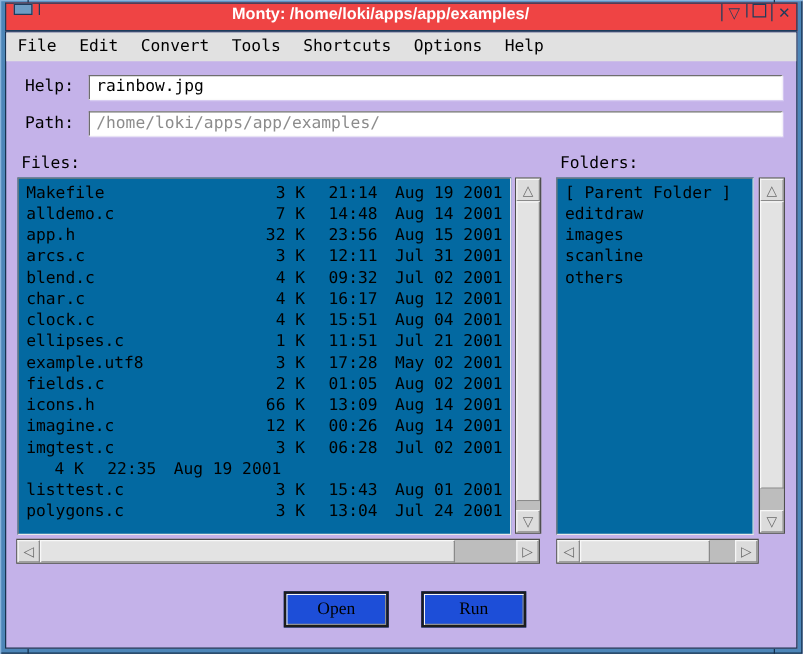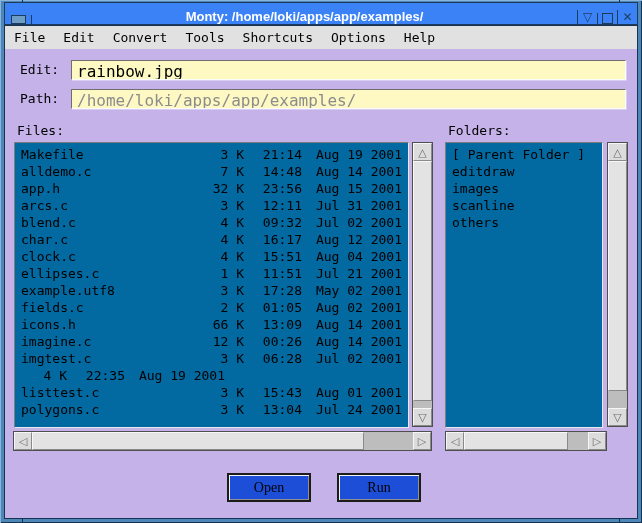--- a/index.html
+++ b/index.html
@@ -4,37 +4,37 @@
 <style>
   html,body{margin:0;padding:0;}
   body{width:642px;height:523px;position:relative;font-family:"DejaVu Sans Mono",monospace;
        -webkit-font-smoothing:none;}
   
   .win{position:absolute;inset:0;background:#4d86b8;
        box-shadow:inset 1px 1px 0 #8ab4dc, inset -1px -1px 0 #16324f;}
   .notch{position:absolute;width:1px;background:#16324f;}
   
   .titlebar{position:absolute;top:2px;left:4px;right:4px;height:21px;
-            border:1px solid #1d3c5c;background:#3b82f6;display:flex;align-items:flex-end;}
+            border:1px solid #1d3c5c;background:#ef4444;display:flex;align-items:flex-start;}
   .tb-cell{display:flex;align-items:center;justify-content:center;color:#1d3c5c;}
   .tb-left{width:26px;border-right:1px solid #1d3c5c;}
   .tb-minbox{width:13px;height:7px;border:1px solid #1d3c5c;background:#6d9cc4;}
   .tb-title{flex:1;color:#fff;font-family:"Liberation Sans",sans-serif;
             font-weight:bold;font-size:13px;display:flex;align-items:center;justify-content:center;}
   .tb-btn{width:19px;border-left:1px solid #1d3c5c;font-size:12px;font-weight:bold;
           font-family:"DejaVu Sans",sans-serif;cursor:default;}
   .tb-maxbox{width:9px;height:9px;border:1px solid #1d3c5c;}
   
   .app{position:absolute;top:25px;left:4px;right:4px;bottom:4px;border:1px solid #17334f;
        background:#c4b2e9;}
   .menubar{position:absolute;top:0;left:0;right:0;height:23px;background:#e1e1e1;
            display:flex;align-items:center;padding-left:9px;font-size:13px;color:#000;}
   .menu-item{margin-right:18px;cursor:default;}
   .lbl{position:absolute;font-size:13px;color:#000;}
-  .field{position:absolute;height:17px;background:#fef9c3;font-size:16px;padding:1px 0 0 5px;
+  .field{position:absolute;height:17px;background:#ffffff;font-size:13px;padding:1px 0 0 5px;
          border:1px solid;border-color:#6e6e6e #fbfbfb #fbfbfb #6e6e6e;
          box-shadow:1px 1px 0 #d8cdf2;color:#000;white-space:nowrap;overflow:hidden;}
   .field.dim{color:#8c8c8c;}
   .panel{position:absolute;background:#0369a1;border:1px solid;border-color:#7d7d7d #e9e9e9 #e9e9e9 #7d7d7d;
          overflow:hidden;padding-top:3px;font-size:13px;}
   .frow{display:flex;height:17px;line-height:17px;padding:0 6px;white-space:pre;color:#000;}
   .c-name{flex:1;overflow:hidden;}
   .c-size{width:46px;text-align:right;}
   .c-time{width:58px;text-align:right;}
   .c-date{width:100px;text-align:right;}
@@ -86,21 +86,21 @@
     <div class="menubar">
         <span class="menu-item">File</span>
         <span class="menu-item">Edit</span>
         <span class="menu-item">Convert</span>
         <span class="menu-item">Tools</span>
         <span class="menu-item">Shortcuts</span>
         <span class="menu-item">Options</span>
         <span class="menu-item">Help</span>
       </div>
 
-    <div class="lbl" style="left:15px;top:36px;">Edit:</div>
+    <div class="lbl" style="left:15px;top:36px;">Help:</div>
     <div class="field" style="left:66px;top:34px;width:548px;">rainbow.jpg</div>
 
     <div class="lbl" style="left:15px;top:65px;">Path:</div>
     <div class="field dim" style="left:66px;top:63px;width:548px;">/home/loki/apps/app/examples/</div>
 
     <div class="lbl" style="left:12px;top:97px;">Files:</div>
     <div class="panel" style="left:9px;top:116px;width:393px;height:281px;">
         <div class="frow"><span class="c-name">Makefile</span><span class="c-size">3 K</span><span class="c-time">21:14</span><span class="c-date">Aug 19 2001</span></div>
         <div class="frow"><span class="c-name">alldemo.c</span><span class="c-size">7 K</span><span class="c-time">14:48</span><span class="c-date">Aug 14 2001</span></div>
         <div class="frow"><span class="c-name">app.h</span><span class="c-size">32 K</span><span class="c-time">23:56</span><span class="c-date">Aug 15 2001</span></div>

